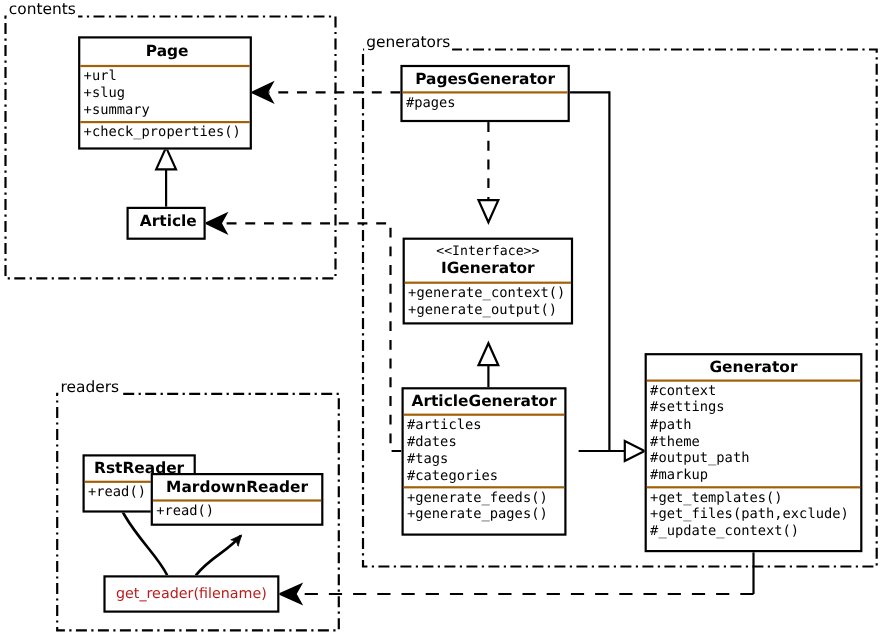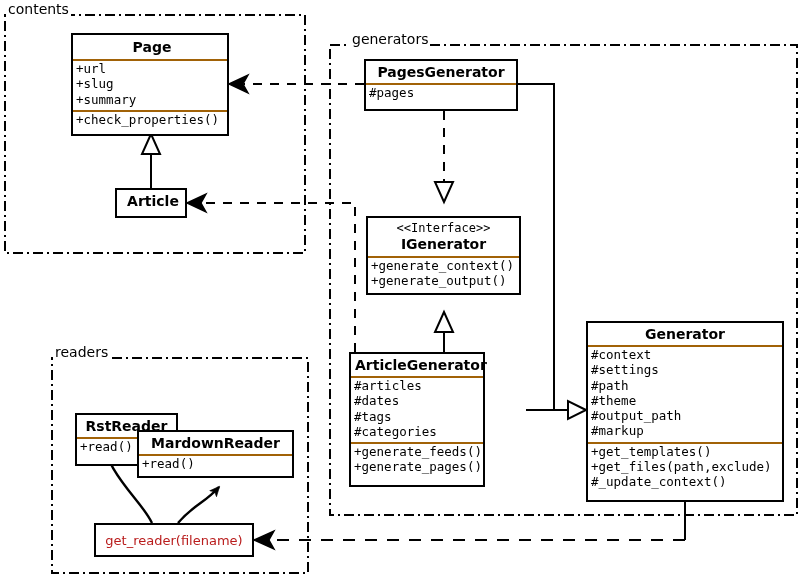--- a/index.html
+++ b/index.html
@@ -153,21 +153,21 @@
     <path d="M 152,523 C 140,498 108,478 98,428" fill="none" stroke="#000000" stroke-width="2.4" marker-end="url(#solid-arrow)"></path>
   </g>
 
   <g>
     <path d="M 178,523 C 193,505 205,503 219,487" fill="none" stroke="#000000" stroke-width="2.4" marker-end="url(#solid-arrow)"></path>
   </g>
 
 </svg>
 
 <div class="pkg-label" style="left:6px; top:1px;">contents</div>
-<div class="pkg-label" style="left:350px; top:31px;">generators</div>
+<div class="pkg-label" style="left:331px; top:31px;">generators</div>
 <div class="pkg-label" style="left:53px; top:344px;">readers</div>
 
 <div class="umlbox" style="left:71px; top:33px; width:158px; height:103px;">
   <div class="title">Page</div>
   <div class="compartment">
     <div class="member">+url</div>
     <div class="member">+slug</div>
     <div class="member">+summary</div>
   </div>
   <div class="compartment">
@@ -190,21 +190,21 @@
   <div class="title" style="padding:4px 4px 4px 4px;">
     <span class="stereo">&lt;&lt;Interface&gt;&gt;</span>
     <span>IGenerator</span>
   </div>
   <div class="compartment">
     <div class="member">+generate_context()</div>
     <div class="member">+generate_output()</div>
   </div>
 </div>
 
-<div class="umlbox" style="left:349px; top:352px; width:136px; height:135px;">
+<div class="umlbox" style="left:365px; top:352px; width:150px; height:135px;">
   <div class="title" style="padding:3px 4px;">ArticleGenerator</div>
   <div class="compartment">
     <div class="member">#articles</div>
     <div class="member">#dates</div>
     <div class="member">#tags</div>
     <div class="member">#categories</div>
   </div>
   <div class="compartment">
     <div class="member">+generate_feeds()</div>
     <div class="member">+generate_pages()</div>

